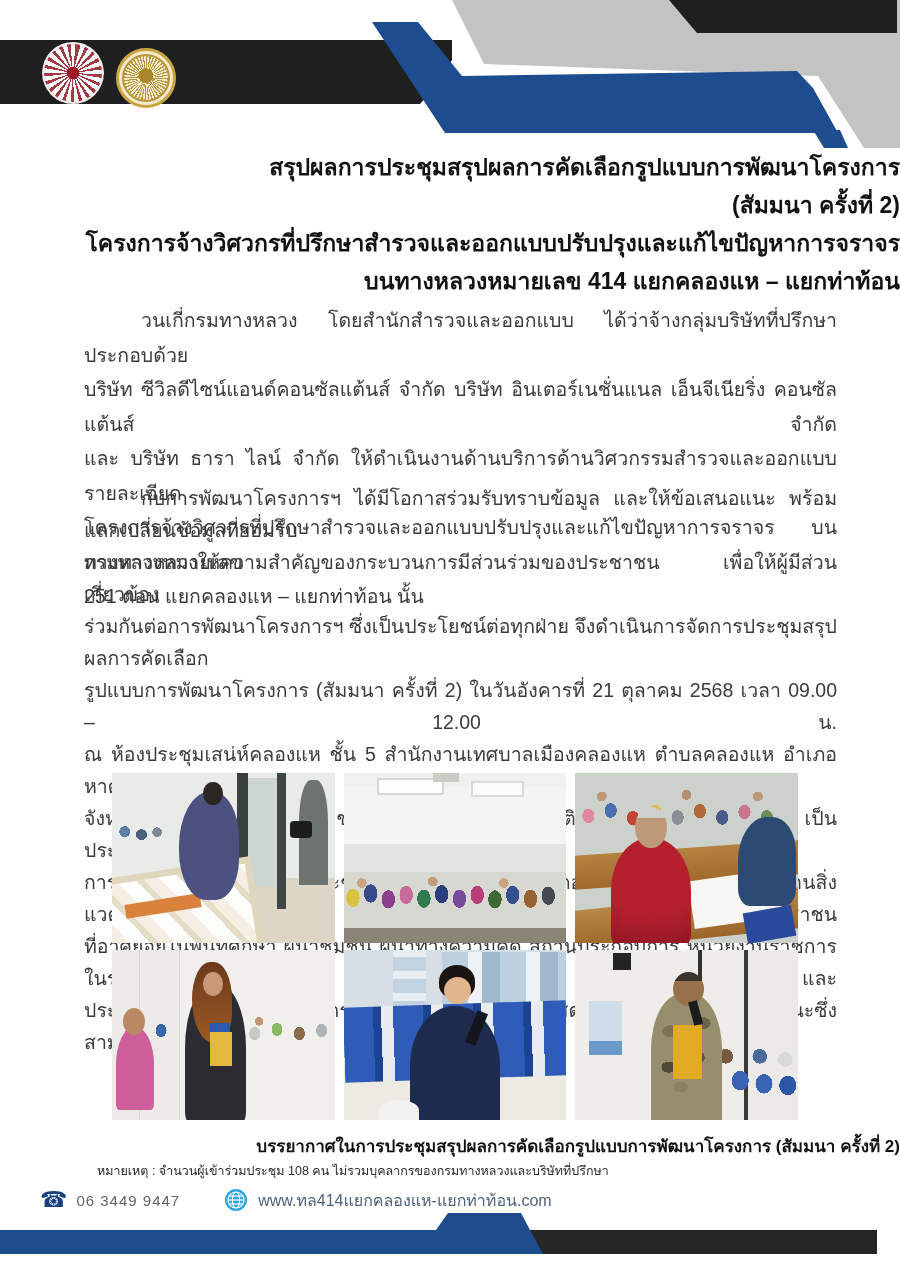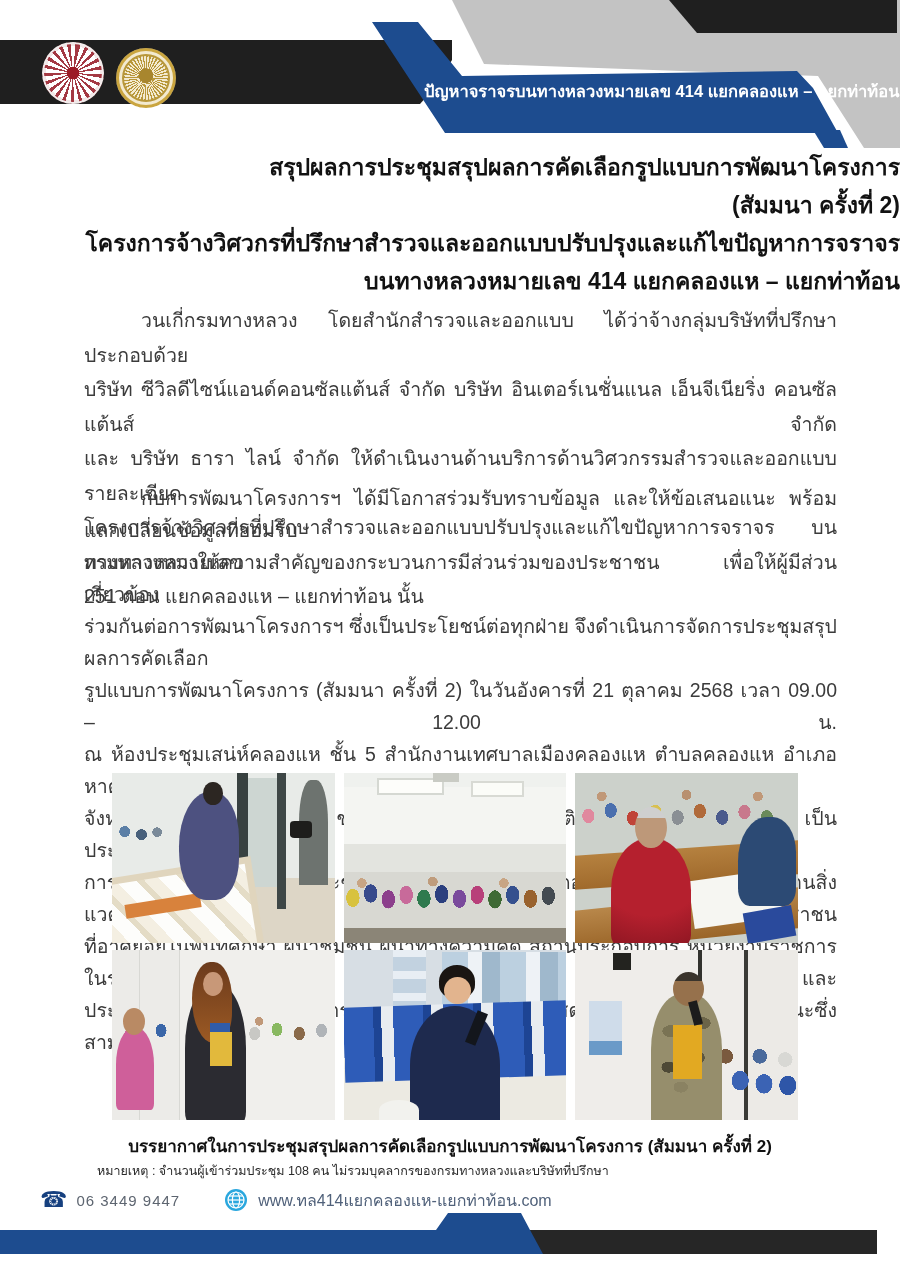--- a/index.html
+++ b/index.html
@@ -174,21 +174,21 @@
      radial-gradient(12px 9px at 42% 70%, #8a8262 0 60%, rgba(0,0,0,0) 61%),
      radial-gradient(14px 10px at 72% 22%, #6b6448 0 60%, rgba(0,0,0,0) 61%),
      radial-gradient(12px 9px at 25% 55%, #4e4936 0 60%, rgba(0,0,0,0) 61%),
      #968e6c;}
   .p6 .s5{left:44%;top:44%;width:13%;height:32%;background:#e2a922;}
   .p6 .s6{left:44%;top:13%;width:14%;height:20%;border-radius:50%;
       background:linear-gradient(#3a342c 0 26%, #96714c 26%);}
   .p6 .s7{left:52%;top:30%;width:4%;height:14%;background:#1c1c1c;transform:rotate(-15deg);}
 
   
-  .photo-caption{left:0;top:1132px;width:900px;text-align:center;font-weight:bold;
+  .photo-caption{left:0;top:1132px;width:900px;text-align:right;font-weight:bold;
      font-size:17px;color:#121212;}
   .photo-note{left:97px;top:1161px;width:700px;font-size:12.5px;color:#2a2a2a;}
 
   
   .contact{left:40px;top:1186px;height:28px;display:flex;align-items:center;}
   .phone-glyph{font-size:22px;color:#16407f;line-height:28px;}
   .phone-number{font-size:15px;color:#5d6570;margin-left:9px;letter-spacing:1px;}
   .globe-wrap{margin-left:44px;width:24px;height:24px;}
   .website{font-size:16px;color:#50617a;margin-left:10px;}
   .footer-black-bar{left:500px;top:1230px;width:377px;height:24px;background:#262626;}
@@ -203,21 +203,20 @@
   <div class="abs gray-shape"></div>
   <div class="abs black-tr-shape"></div>
   <div class="abs black-logo-bar"></div>
   <div class="abs blue-ribbon"></div>
   <div class="abs blue-tab"></div>
 
   <div class="abs logo logo-1"></div>
   <div class="abs logo logo-2"></div>
 
   <div class="abs banner-text">
-      <div class="tline">ปัญหาจราจรบนทางหลวงหมายเลข 414 แยกคลองแห – แยกท่าท้อน</div>
     </div>
 
   <div class="abs title-block">
       <div class="tline">สรุปผลการประชุมสรุปผลการคัดเลือกรูปแบบการพัฒนาโครงการ</div>
       <div class="tline">(สัมมนา ครั้งที่ 2)</div>
       <div class="tline">โครงการจ้างวิศวกรที่ปรึกษาสำรวจและออกแบบปรับปรุงและแก้ไขปัญหาการจราจร</div>
       <div class="tline">บนทางหลวงหมายเลข 414 แยกคลองแห – แยกท่าท้อน</div>
     </div>
 
   <div class="abs bodytext para1">

